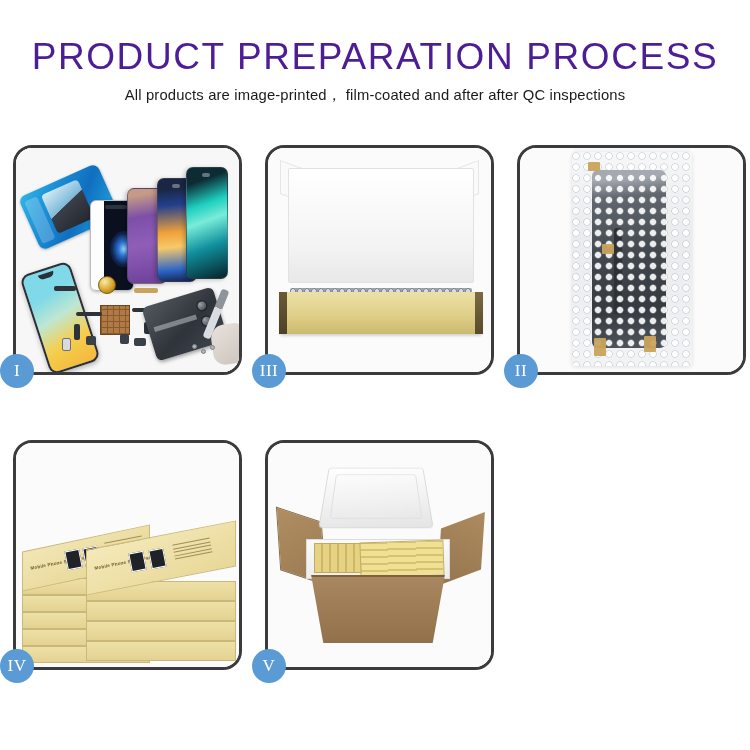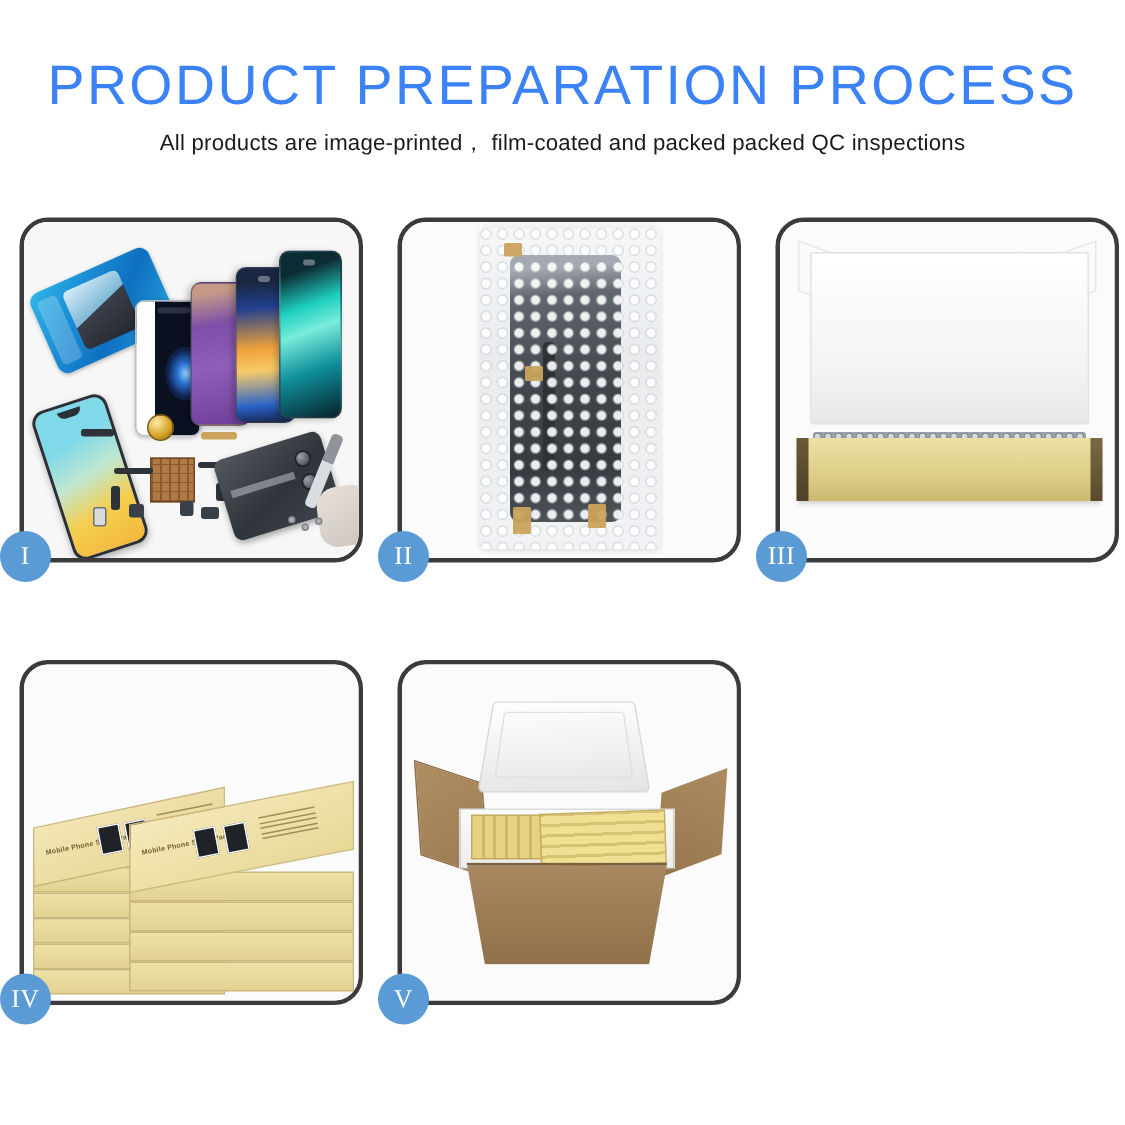--- a/index.html
+++ b/index.html
@@ -13,21 +13,21 @@
     position: relative;
   }
 
   
   #header { padding-top: 38px; text-align: center; }
 
   #page-title {
     font-size: 37px;
     font-weight: normal;
     letter-spacing: 1.6px;
-    color: #3b82f6;
+    color: #4c1d95;
     line-height: 1.05;
     font-family: "Liberation Sans", sans-serif;
   }
 
   #page-subtitle {
     font-size: 14.8px;
     color: #1a1a1a;
     margin-top: 9px;
     letter-spacing: 0.15px;
   }
@@ -499,21 +499,21 @@
     width: 18px; height: 20px;
     background: rgba(120,92,64,.5);
     transform: skewY(18deg);
   }
 </style>
 </head>
 <body>
 
 <div id="header">
   <h1 id="page-title">PRODUCT PREPARATION PROCESS</h1>
-  <div id="page-subtitle">All products are image-printed， film-coated and packed packed QC inspections</div>
+  <div id="page-subtitle">All products are image-printed， film-coated and after after QC inspections</div>
 </div>
 
 <div id="panel-grid">
 
   <div class="panel">
     <div class="panel-clip">
       <div class="p1-bg"></div>
 
       <div class="blue-film"></div>
 
@@ -551,51 +551,51 @@
 
       <div class="screwdriver"></div>
       <div class="hand"></div>
       <div class="tiny-screws">
         <i style="left:0;top:0"></i>
           <i style="left:9px;top:5px"></i>
           <i style="left:18px;top:1px"></i>
       </div>
     </div>
     <div class="badge">I</div>
+  </div>
+
+  <div class="panel">
+    <div class="panel-clip">
+      <div class="lid-flap-l"></div>
+      <div class="lid-flap-r"></div>
+      <div class="lid-back"></div>
+      <div class="box-white-rim"></div>
+      <div class="box-inner-wrap"></div>
+      <div class="box-body"></div>
+    </div>
+    <div class="badge">III</div>
   </div>
 
   <div class="panel">
     <div class="panel-clip">
       <div class="bag-seal"></div>
       <div class="bubble-bag">
         <div class="inner-part"></div>
         <div class="bubbles"></div>
       </div>
       <div class="tape tp1"></div>
       <div class="tape tp2"></div>
       <div class="tape tp3"></div>
       <div class="tape tp4"></div>
     </div>
     <div class="badge">II</div>
   </div>
 
   <div class="panel">
     <div class="panel-clip">
-      <div class="lid-flap-l"></div>
-      <div class="lid-flap-r"></div>
-      <div class="lid-back"></div>
-      <div class="box-white-rim"></div>
-      <div class="box-inner-wrap"></div>
-      <div class="box-body"></div>
-    </div>
-    <div class="badge">III</div>
-  </div>
-
-  <div class="panel">
-    <div class="panel-clip">
       <div class="stack">
         <div class="sbox rear r5"></div>
         <div class="sbox rear r4"></div>
         <div class="sbox rear r3"></div>
         <div class="sbox rear r2"></div>
         <div class="sbox rear r1"></div>
         <div class="rear-top"></div>
 
         <div class="lbl-text lbl-rear">Mobile Phone Spare Parts</div>
         <div class="lbl-img li1"></div>

